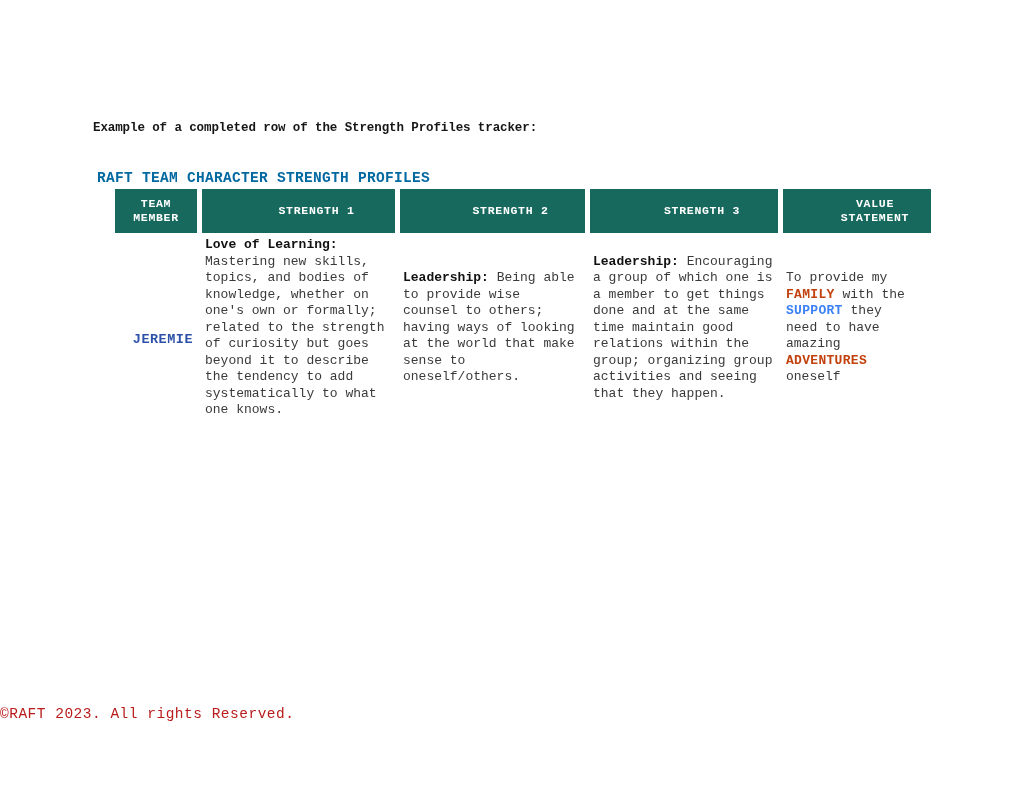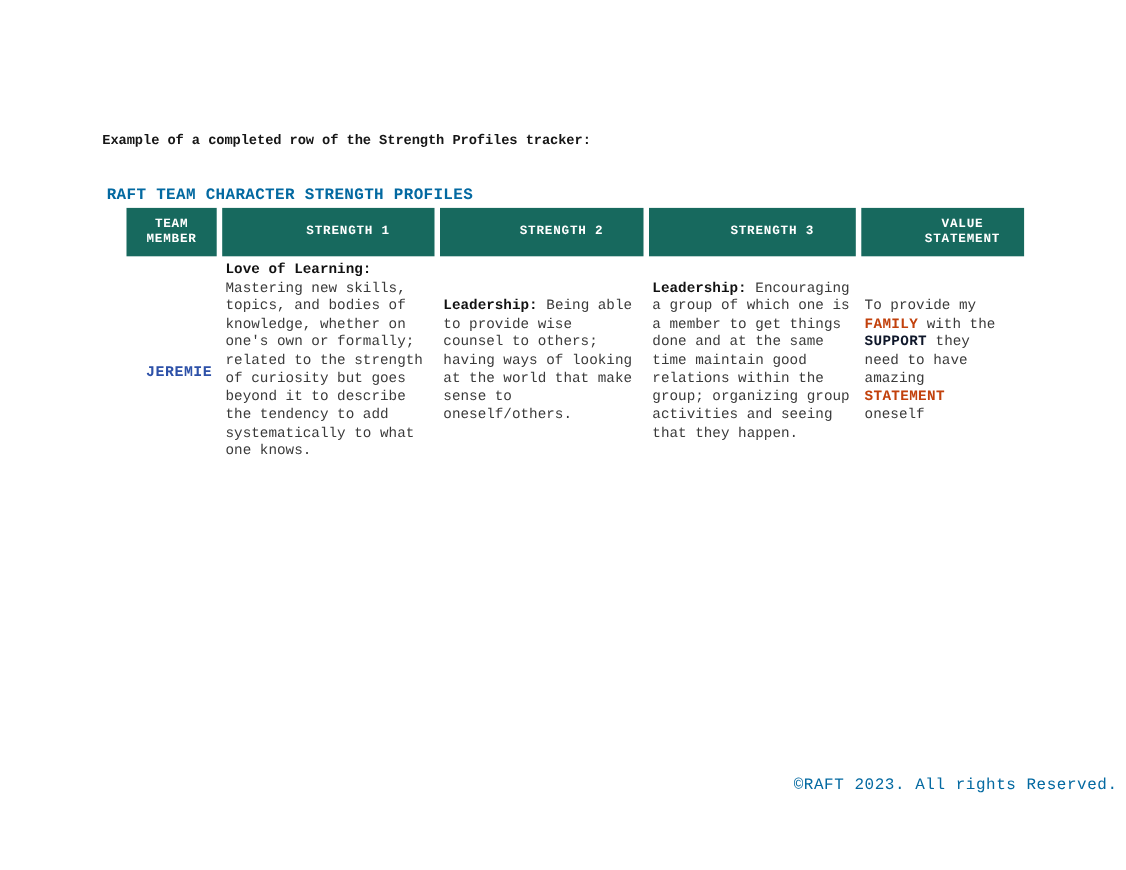--- a/index.html
+++ b/index.html
@@ -84,31 +84,31 @@
   .member-name {
     font-size: 13.5px;
     font-weight: bold;
     letter-spacing: 0.5px;
     color: #2d51a8;
     margin-top: 22px;
   }
   .lead { color: #111111; font-weight: bold; }
   .lead.block { display: block; }
   strong.teal { color: #c2410c; letter-spacing: 0.3px; }
-  strong.blue { color: #0f172a; letter-spacing: 0.3px; }
+  strong.blue { color: #3b82f6; letter-spacing: 0.3px; }
   .footer {
     position: absolute;
     left: 0;
     top: 706px;
     width: 1016px;
     margin: 0;
-    text-align: right;
+    text-align: left;
     font-size: 14.5px;
     letter-spacing: 0.5px;
-    color: #0369a1;
+    color: #b91c1c;
   }
 </style>
 </head>
 <body>
 
 <div class="page">
 
   <p class="intro">Example of a completed row of the Strength Profiles tracker:</p>
 
   <h1 class="table-title">RAFT TEAM CHARACTER STRENGTH PROFILES</h1>
@@ -139,21 +139,21 @@
     <div class="col col-s3">
       <div class="th">STRENGTH 3</div>
       <div class="td">
         <p><strong class="lead">Leadership:</strong> <span>Encouraging a group of which one is a member to get things done and at the same time maintain good relations within the group; organizing group activities and seeing that they happen.</span></p>
       </div>
     </div>
 
     <div class="col col-value">
       <div class="th">VALUE STATEMENT</div>
       <div class="td">
-        <p><span>To provide my</span> <strong class="teal">FAMILY</strong> <span>with the</span> <strong class="blue">SUPPORT</strong> <span>they need to have amazing</span> <strong class="teal">STATEMENT</strong> <span>oneself</span></p>
+        <p><span>To provide my</span> <strong class="teal">FAMILY</strong> <span>with the</span> <strong class="blue">SUPPORT</strong> <span>they need to have amazing</span> <strong class="teal">ADVENTURES</strong> <span>oneself</span></p>
       </div>
     </div>
 
   </div>
 
   <p class="footer">©RAFT 2023. All rights Reserved.</p>
 
 </div>
 
 </body></html>

